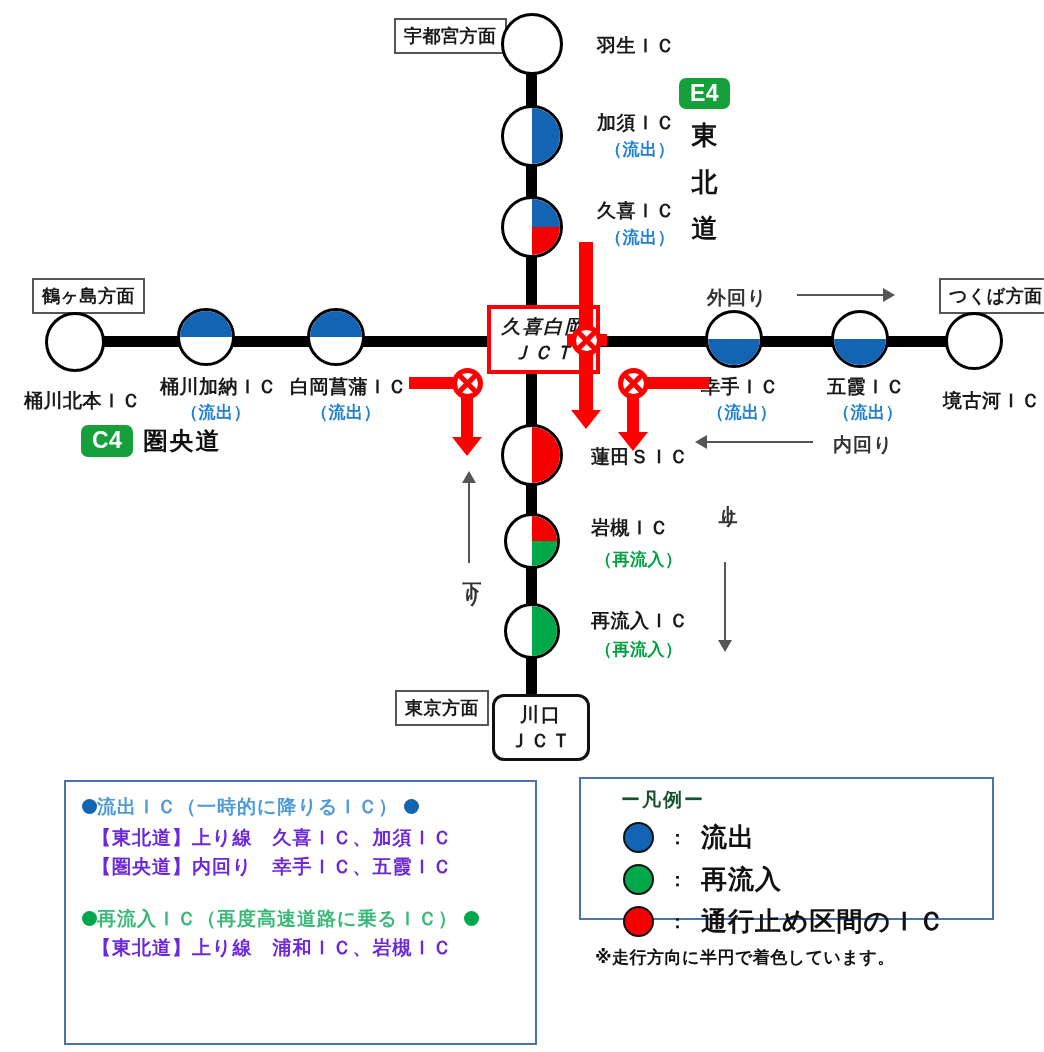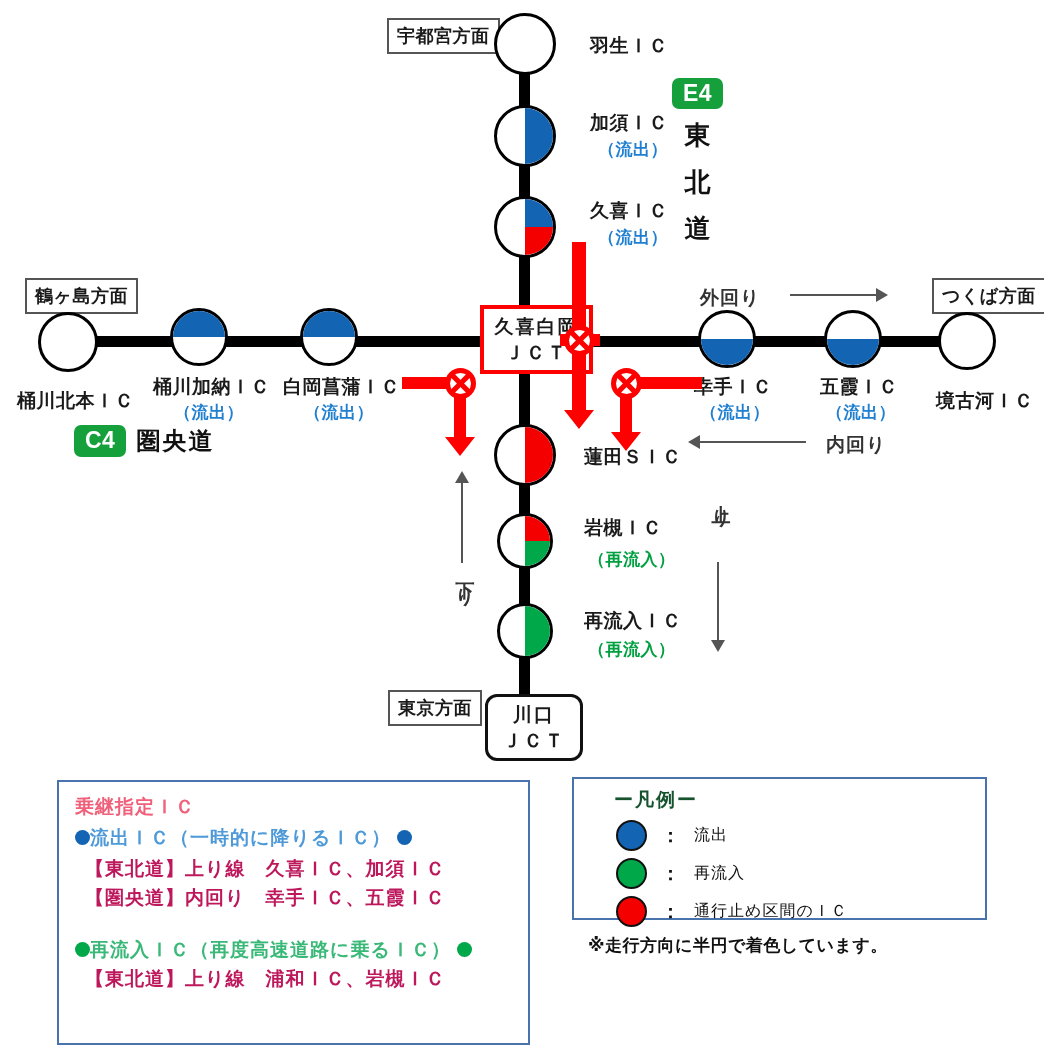--- a/index.html
+++ b/index.html
@@ -4,21 +4,21 @@
 <style>
   html,body{margin:0;padding:0;}
   body{
     width:1044px;height:1052px;
     background:#ffffff;
     font-family:"Liberation Sans","DejaVu Sans",sans-serif;
     color:#1a1a1a;
     position:relative;
     overflow:hidden;
   }
-  .stage{position:absolute;left:0;top:0;width:872px;height:1052px;}
+  .stage{position:absolute;left:7px;top:0;width:872px;height:1052px;}
 
   
   .road-v{position:absolute;background:#000;width:11px;}
   .road-h{position:absolute;background:#000;height:11px;}
 
   
   .ic{position:absolute;border-radius:50%;border:3px solid #000;background:#fff;box-sizing:border-box;overflow:hidden;}
   .ic .half{position:absolute;}
   .h-right{left:50%;top:0;width:50%;height:100%;}
   .h-top{left:0;top:0;width:100%;height:50%;}
@@ -31,21 +31,21 @@
   .ic-sub{position:absolute;font-size:17px;font-weight:700;white-space:nowrap;letter-spacing:.5px;}
   .sub-blue{color:#1f7fd0;}
   .sub-green{color:#00a040;}
 
   
   .dirbox{position:absolute;border:2px solid #555;background:#fff;font-size:18px;font-weight:700;
           padding:4px 8px;white-space:nowrap;letter-spacing:.5px;color:#1a1a1a;}
 
   
   .jct-red{position:absolute;border:4px solid #ff0000;background:#fff;text-align:center;
-           font-size:19px;font-weight:700;line-height:1.35;padding:5px 6px;white-space:nowrap;letter-spacing:2px;z-index:6;}
+           font-size:19px;font-weight:700;line-height:1.35;padding:5px 6px;white-space:nowrap;letter-spacing:2px;z-index:6;font-style:italic;}
   .jct-black{position:absolute;border:3px solid #111;border-radius:12px;background:#fff;text-align:center;
              font-size:19px;font-weight:700;line-height:1.35;padding:5px 6px;white-space:nowrap;letter-spacing:2px;z-index:6;}
 
   
   .route{position:absolute;display:flex;align-items:center;gap:10px;}
   .badge{background:#15a03c;color:#fff;border-radius:7px;font-size:23px;font-weight:700;
          padding:2px 11px 3px;letter-spacing:.5px;line-height:1.15;}
   .route-name{font-size:24px;font-weight:700;letter-spacing:2px;color:#111;}
   .vert-route{position:absolute;display:flex;flex-direction:column;align-items:center;}
   .vert-route .vname{font-size:26px;font-weight:700;color:#111;line-height:1.55;margin-top:6px;}
@@ -72,30 +72,30 @@
         border-left:7px solid transparent;border-right:7px solid transparent;}
   .dir-label{position:absolute;font-size:19px;font-weight:700;color:#333;white-space:nowrap;letter-spacing:1px;}
   .dir-vert{position:absolute;font-size:19px;font-weight:700;color:#333;
             writing-mode:vertical-rl;letter-spacing:6px;}
 
   
   .panel{position:absolute;border:2px solid #4a72ac;background:#fff;box-sizing:border-box;}
   .lg-title{font-size:19px;font-weight:700;color:#f0607a;letter-spacing:1px;}
   .lg-blue{font-size:19px;font-weight:700;color:#4e9ad8;letter-spacing:1px;}
   .lg-green{font-size:19px;font-weight:700;color:#3ab878;letter-spacing:1px;}
-  .lg-row{font-size:19px;font-weight:700;color:#be185d;letter-spacing:1px;}
+  .lg-row{font-size:19px;font-weight:700;color:#6d28d9;letter-spacing:1px;}
   .dot{display:inline-block;width:15px;height:15px;border-radius:50%;vertical-align:-1px;}
   .dot-blue{background:#1464b4;}
   .dot-green{background:#00a84a;}
 
   .lg2-title{font-size:19px;font-weight:700;color:#14532d;letter-spacing:2px;}
   .lg2-row{display:flex;align-items:center;gap:14px;margin-top:7px;}
   .lg2-circle{width:31px;height:31px;border-radius:50%;border:2px solid #111;box-sizing:border-box;flex:none;}
   .lg2-colon{font-size:19px;font-weight:700;color:#111;}
-  .lg2-text{font-size:16px;font-weight:400;color:#111;letter-spacing:1px;}
+  .lg2-text{font-size:26px;font-weight:700;color:#111;letter-spacing:1px;}
   .lg2-note{font-size:17px;font-weight:700;color:#111;letter-spacing:.5px;margin-top:7px;}
 </style>
 </head>
 <body>
 
 <div class="stage">
 
   <div class="road-v" style="left:519px;top:40px;height:700px;"></div>
   <div class="road-h" style="left:60px;top:336px;width:915px;"></div>
 
@@ -224,21 +224,20 @@
     <div class="tip" style="top:-12px;border-bottom:12px solid #555;"></div>
   </div>
   <div class="dir-vert" style="left:452px;top:568px;">下り</div>
 
   <div class="dir-vert" style="left:708px;top:489px;">上り</div>
   <div class="garrow-v" style="left:717px;top:562px;height:78px;">
     <div class="tip" style="top:78px;border-top:12px solid #555;"></div>
   </div>
 
   <div class="panel" style="left:57px;top:780px;width:473px;height:265px;padding:12px 16px;">
-    <div class="lg-title" style="margin-bottom:5px;">乗継指定ＩＣ</div>
 
     <div style="margin-bottom:3px;">
       <span class="dot dot-blue"></span><span class="lg-blue">流出ＩＣ（一時的に降りるＩＣ）</span><span class="dot dot-blue" style="margin-left:6px;"></span>
     </div>
 
     <div class="lg-row" style="margin:5px 0 0 10px;">【東北道】上り線　久喜ＩＣ、加須ＩＣ</div>
     <div class="lg-row" style="margin:3px 0 0 10px;">【圏央道】内回り　幸手ＩＣ、五霞ＩＣ</div>
 
     <div style="height:26px;"></div>
 

